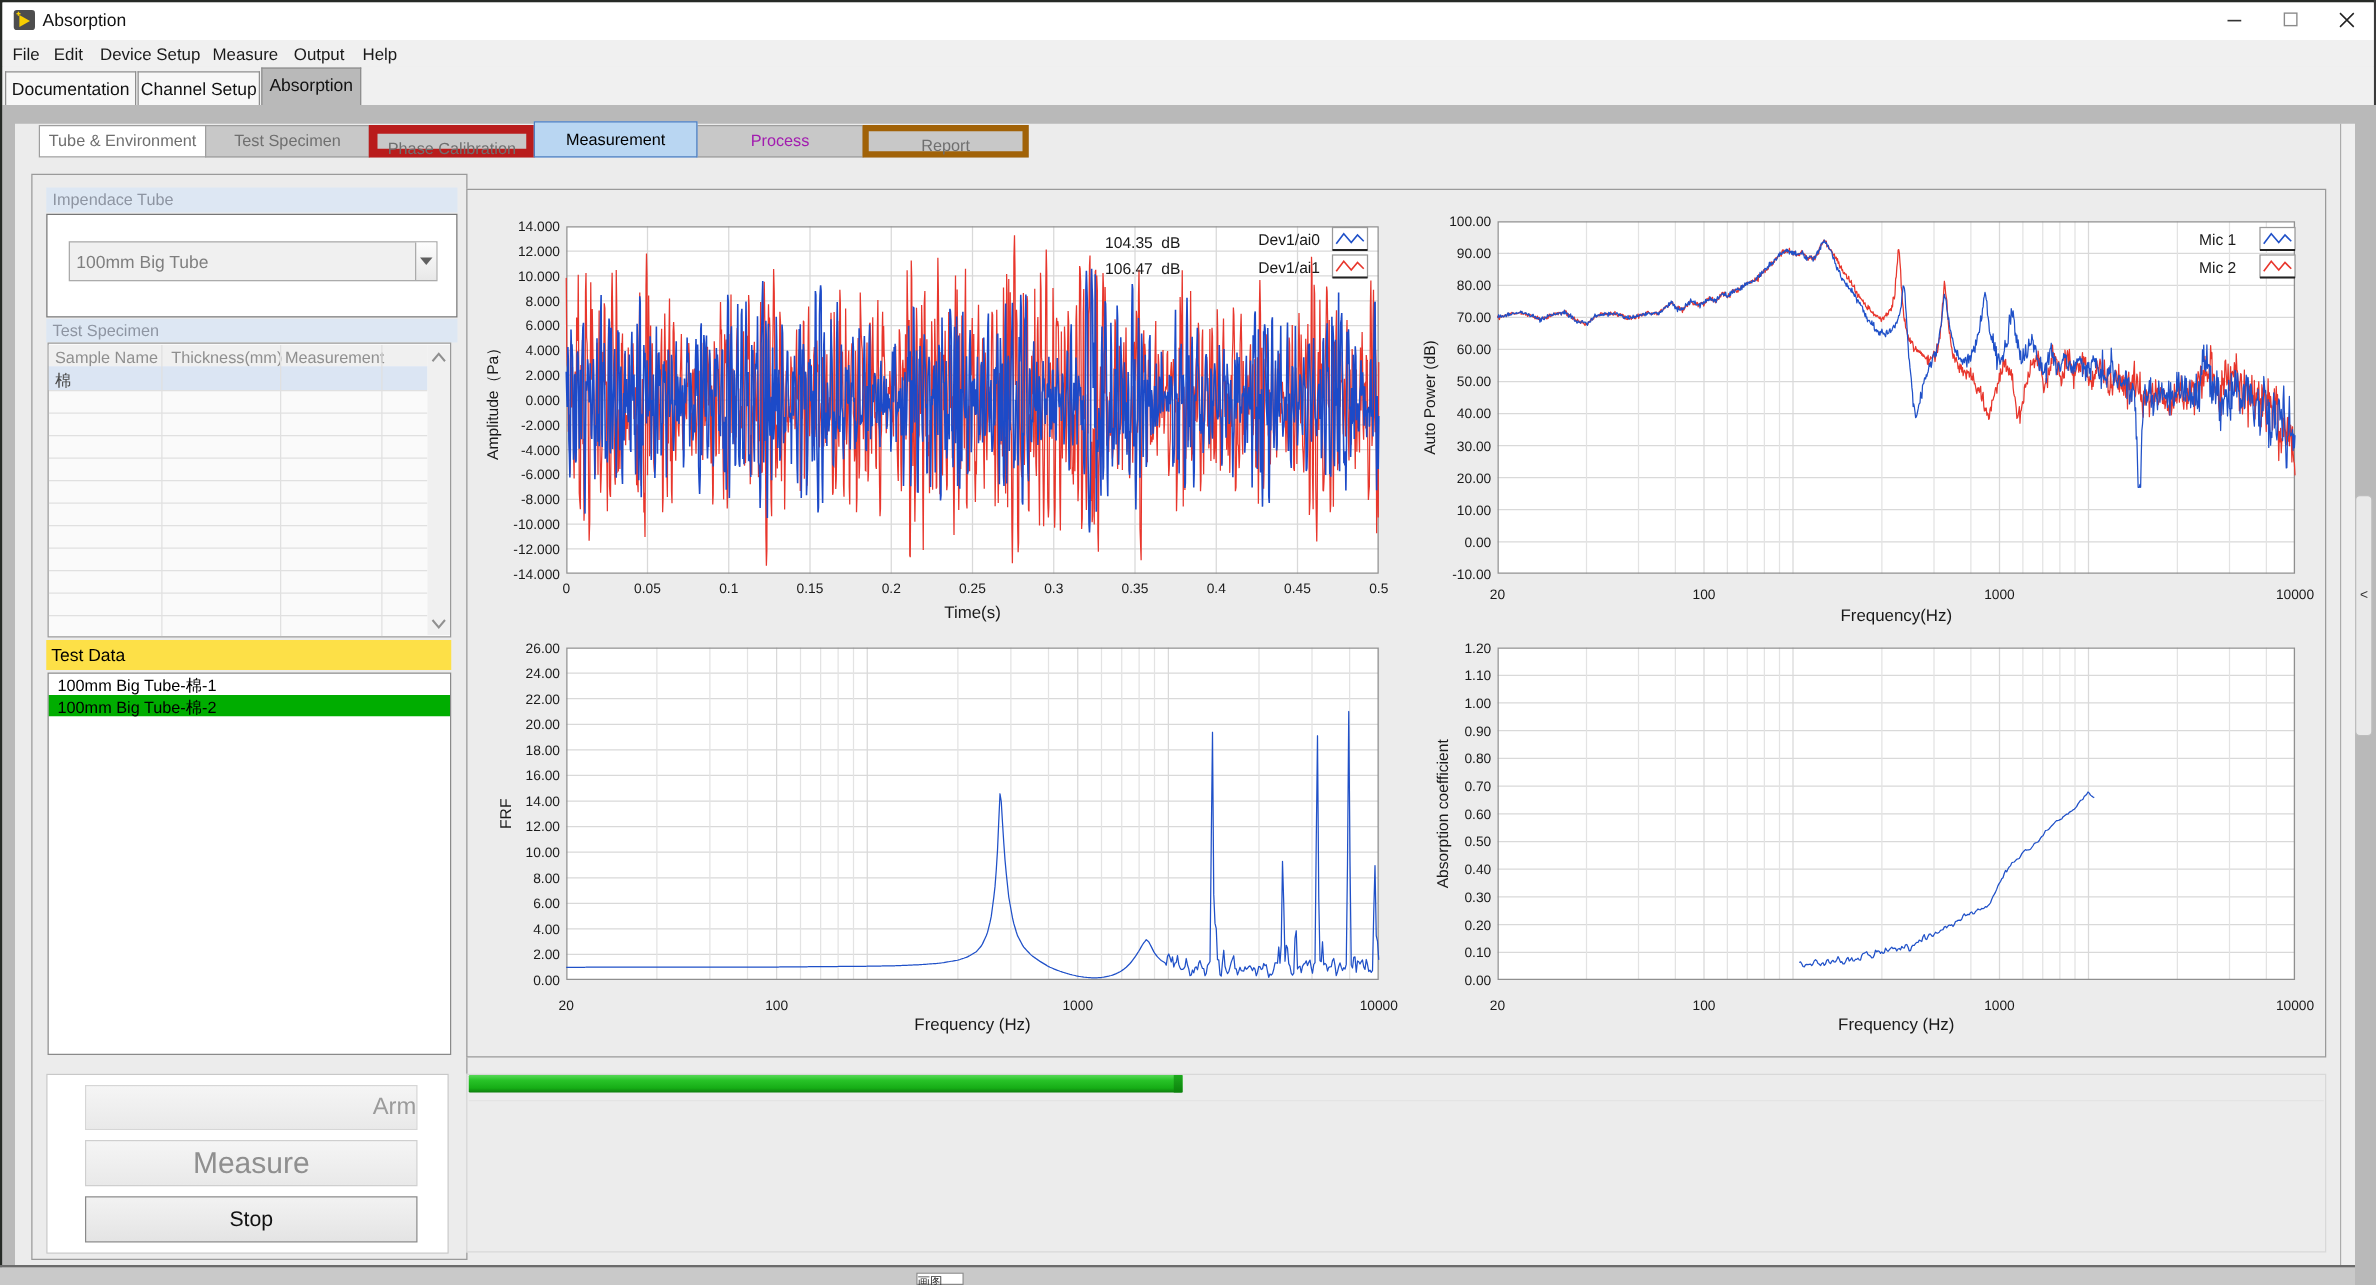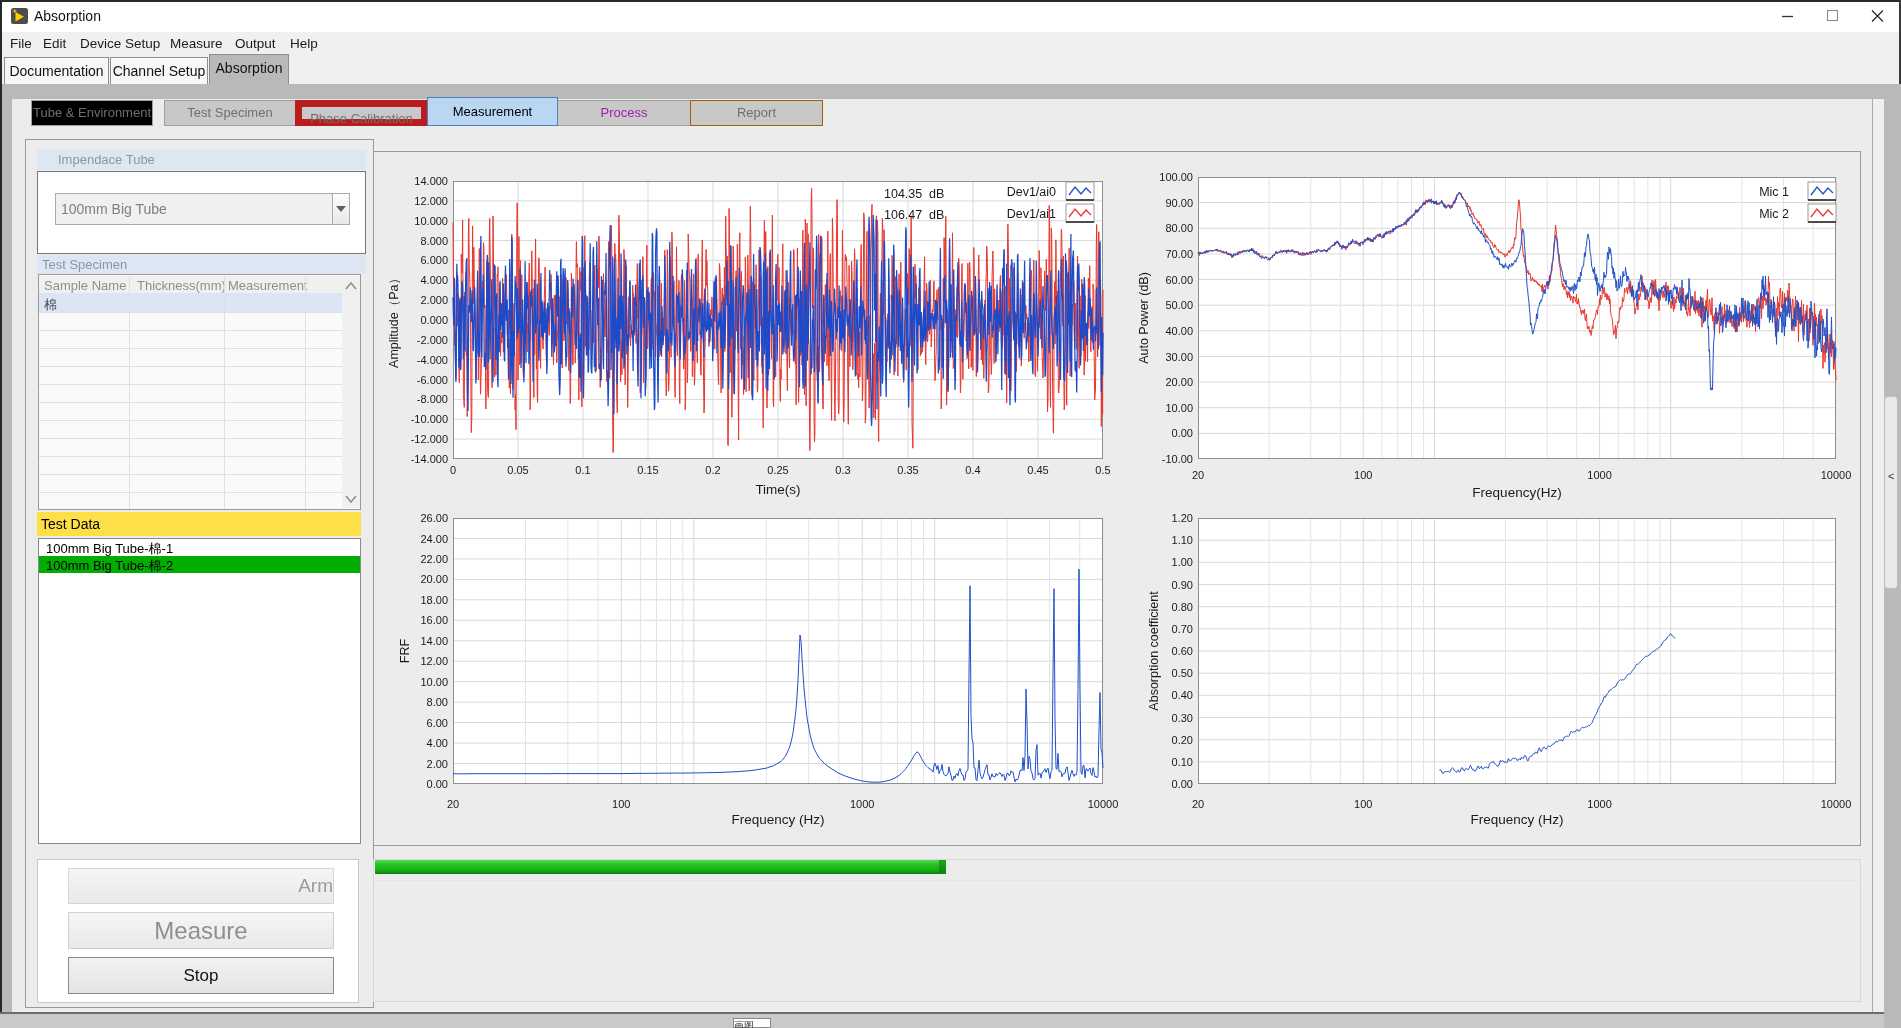--- a/index.html
+++ b/index.html
@@ -34,29 +34,29 @@
 
 <div class="a" style="left:2px;top:53px;width:1897px;height:31px;background:#f0f0f0"></div>
 <div class="a" style="left:4px;top:57px;width:105px;height:28px;background:#f7f7f7;border:1px solid #8e8e8e;border-bottom:none;font-size:14px;color:#111;text-align:center;line-height:26px">Documentation</div>
 <div class="a" style="left:110px;top:57px;width:98px;height:28px;background:#f7f7f7;border:1px solid #8e8e8e;border-bottom:none;font-size:14px;color:#111;text-align:center;line-height:26px">Channel Setup</div>
 <div class="a" style="left:209px;top:54px;width:80px;height:31px;background:#b9b9b9;border:1px solid #8e8e8e;border-bottom:none;font-size:14px;color:#111;text-align:center;line-height:27px">Absorption</div>
 
 <div class="a" style="left:2px;top:84px;width:1899px;height:944px;background:#b9b9b9"></div>
 <div class="a" style="left:12px;top:99px;width:1861px;height:913px;background:#ececec;border-right:1px solid #ababab"></div>
 <div class="a" style="left:1873px;top:99px;width:11px;height:913px;background:#efefef"></div>
 
-<div class="a" style="left:31px;top:100px;width:122px;height:26px;background:#000000;border:1px solid #9e9e9e;font-size:13px;color:#6f6f6f;text-align:center;line-height:24px">Tube &amp; Environment</div>
+<div class="a" style="left:31px;top:100px;width:134px;height:26px;background:#ffffff;border:1px solid #9e9e9e;font-size:13px;color:#6f6f6f;text-align:center;line-height:24px">Tube &amp; Environment</div>
 <div class="a" style="left:164px;top:100px;width:132px;height:26px;background:#c8c8c8;border:1px solid #9e9e9e;font-size:13px;color:#6f6f6f;text-align:center;line-height:24px">Test Specimen</div>
 <div class="a" style="left:295px;top:100px;width:133px;height:26px;background:#c8c8c8;border:7px solid #b91c1c;font-size:13px;color:#6f6f6f;text-align:center;line-height:24px">Phase Calibration</div>
 <div class="a" style="left:557px;top:100px;width:134px;height:26px;background:#c8c8c8;border:1px solid #9e9e9e;font-size:13px;color:#a21caf;text-align:center;line-height:24px">Process</div>
-<div class="a" style="left:690px;top:100px;width:133px;height:26px;background:#c8c8c8;border:1px solid #a16207;font-size:13px;color:#6f6f6f;text-align:center;line-height:24px">Report</div>
+<div class="a" style="left:690px;top:100px;width:133px;height:26px;background:#c8c8c8;border:5px solid #a16207;font-size:13px;color:#6f6f6f;text-align:center;line-height:24px">Report</div>
 <div class="a" style="left:427px;top:97px;width:131px;height:29px;background:#b9d6f2;border:1px solid #4f7fc1;font-size:13px;color:#000;text-align:center;line-height:27px">Measurement</div>
 
 <div class="a" style="left:25px;top:139px;width:349px;height:869px;border:1px solid #9a9a9a;background:#ececec"></div>
-<div class="a" style="left:37px;top:150px;width:329px;height:20px;background:#dde7f3;font-size:13px;color:#8e95a2;line-height:20px;padding-left:21px">Impendace Tube</div>
+<div class="a" style="left:37px;top:150px;width:329px;height:20px;background:#dde7f3;font-size:13px;color:#8e95a2;line-height:20px;padding-left:5px">Impendace Tube</div>
 <div class="a" style="left:37px;top:171px;width:329px;height:83px;background:#ffffff;border:1px solid #767676"></div>
 <div class="a" style="left:55px;top:193px;width:295px;height:32px;background:#f0f0f0;border:1px solid #ababab"></div>
 <div class="a" style="left:61px;top:201px;font-size:14px;color:#7f7f7f">100mm Big Tube</div>
 <div class="a" style="left:332px;top:194px;width:17px;height:30px;background:linear-gradient(#fdfdfd,#e8e8e8);border-left:1px solid #ababab"></div>
 <svg class="a" style="left:334px;top:204px" width="14" height="10" viewBox="0 0 14 10">
     <path d="M2 2 L7 8 L12 2 Z" fill="#606060"></path>
   </svg>
 
 <div class="a" style="left:37px;top:255px;width:329px;height:19px;background:#dde7f3;font-size:13px;color:#8e95a2;line-height:19px;padding-left:5px">Test Specimen</div>
 <div class="a" style="left:38px;top:274px;width:323px;height:236px;background:#fafafa;border:1px solid #9a9a9a"></div>

